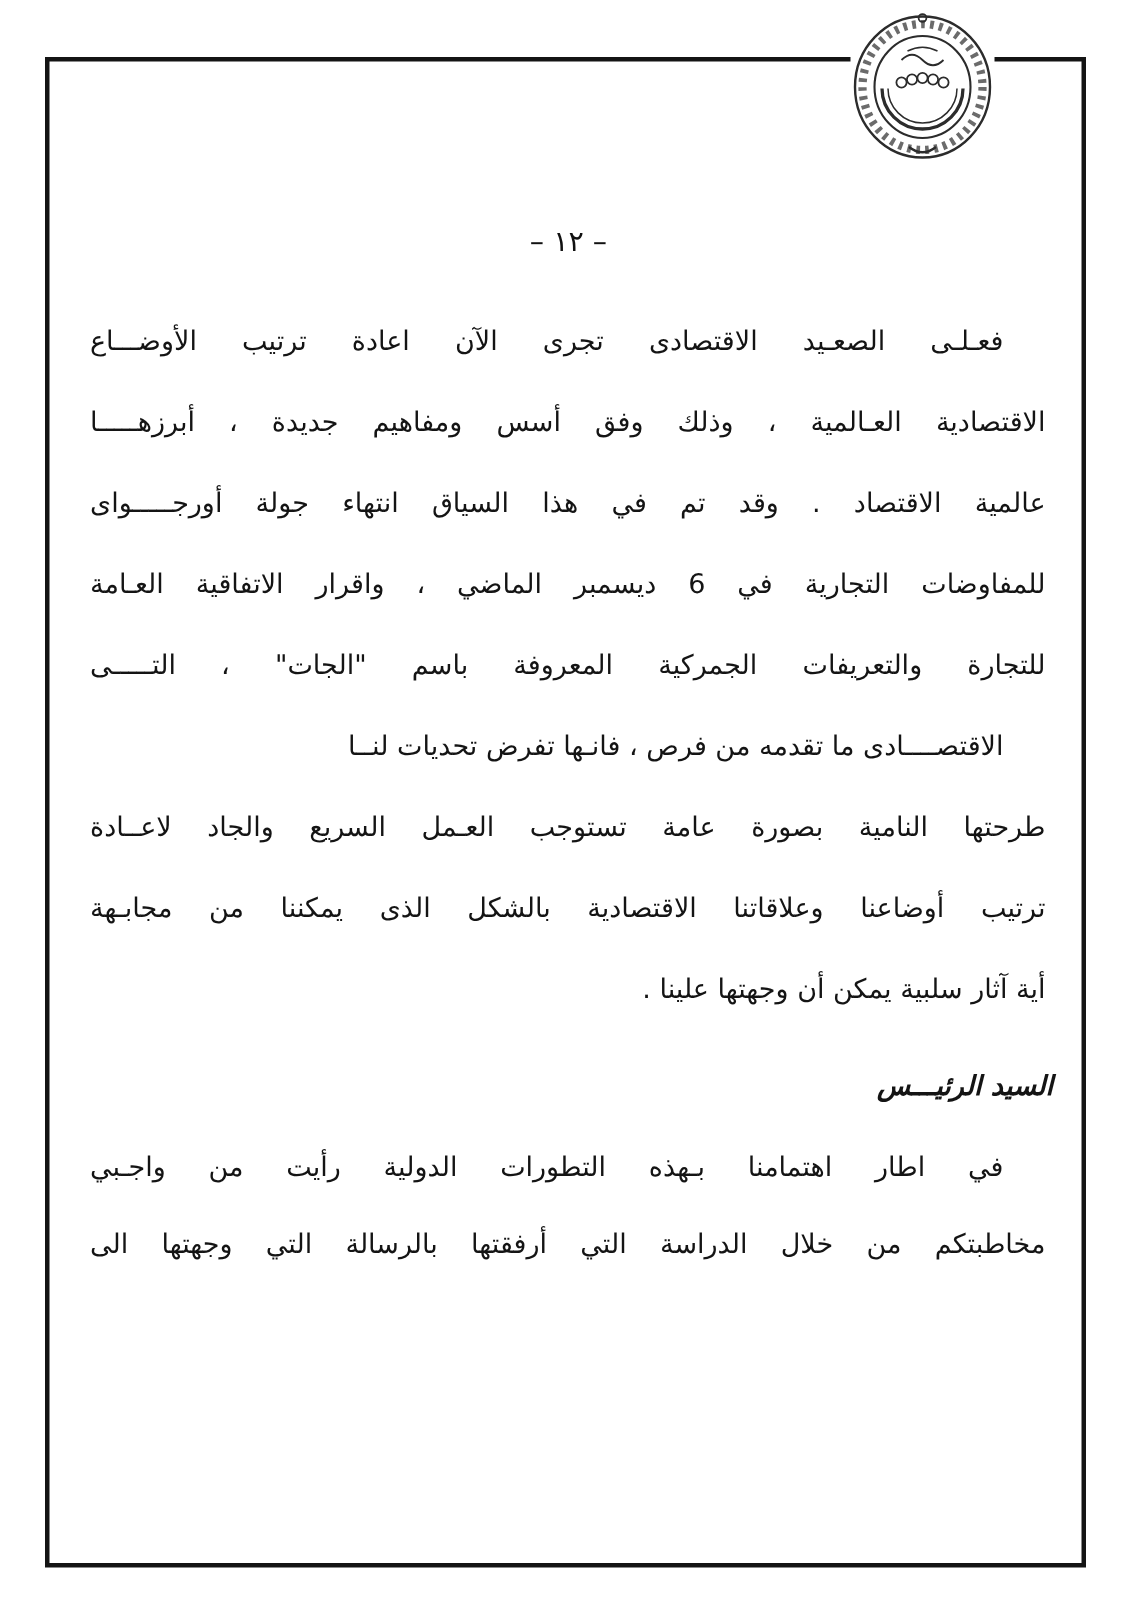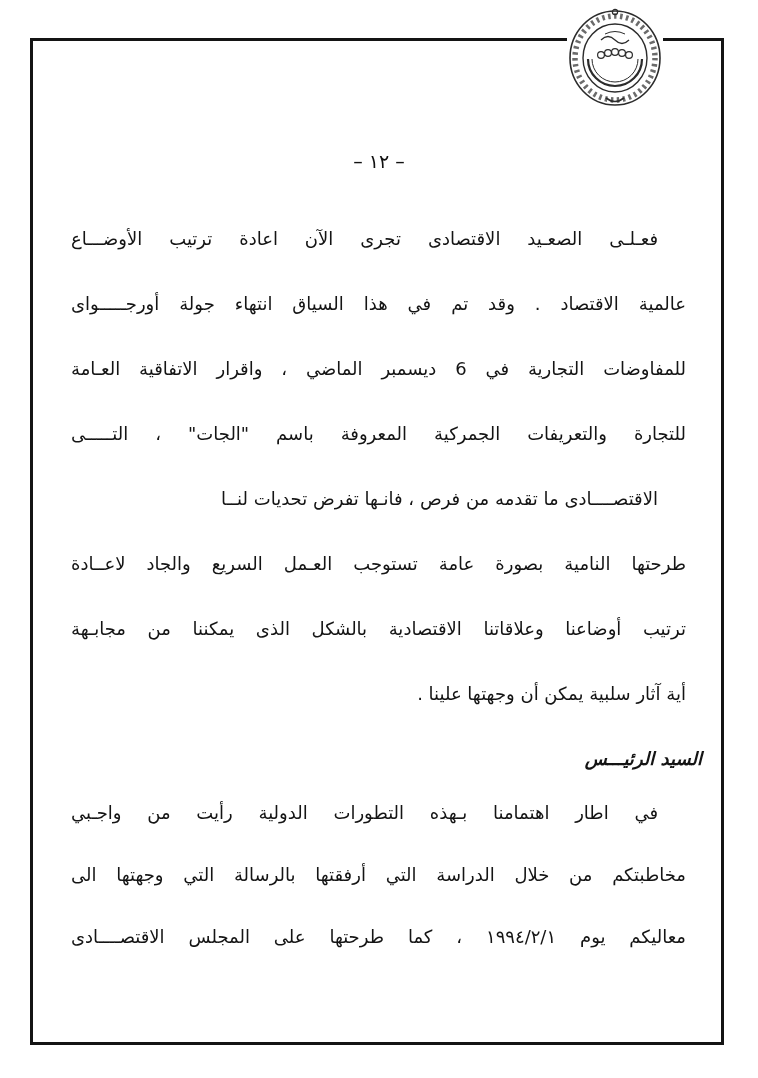--- a/index.html
+++ b/index.html
@@ -46,21 +46,21 @@
     position: absolute;
     left: 55px;
     right: 56px;
     top: 198px;
     direction: rtl;
     font-size: 18px;
     color: #141414;
   }
   .para { margin: 0; }
   .para p {
-    margin: 16px;
+    margin: 5px;
     line-height: 49px;
     white-space: normal;
   }
   .para.p2 p { line-height: 46px; }
   .jline {
     text-align: justify;
     text-align-last: justify;
   }
   .rline {
     text-align: right;
@@ -104,32 +104,32 @@
       </g>
     </svg>
   </div>
 
   <div class="page-number">– ١٢ –</div>
 
   <div class="content">
 
     <div class="para p1">
       <p class="jline indent">فعـلـى الصعـيد الاقتصادى تجرى الآن اعادة ترتيب الأوضـــاع</p>
+      <p class="jline">الاقتصادية العـالمية ، وذلك وفق أسس ومفاهيم جديدة ، أبرزهـــــا</p>
       <p class="jline">عالمية الاقتصاد . وقد تم في هذا السياق انتهاء جولة أورجـــــواى</p>
       <p class="jline">للمفاوضات التجارية في 6 ديسمبر الماضي ، واقرار الاتفاقية العـامة</p>
       <p class="jline">للتجارة والتعريفات الجمركية المعروفة باسم "الجات" ،  التـــــى</p>
       <p class="rline indent">الاقتصــــادى   ما تقدمه من فرص ،  فانـها  تفرض تحديات لنــا</p>
       <p class="jline">طرحتها النامية بصورة عامة   تستوجب العـمل السريع والجاد  لاعــادة</p>
       <p class="jline">ترتيب أوضاعنا  وعلاقاتنا الاقتصادية بالشكل الذى  يمكننا  من مجابـهة</p>
       <p class="rline">أية آثار سلبية يمكن أن وجهتها علينا .</p>
     </div>
 
     <h2 class="heading">السيد الرئيـــس</h2>
 
     <div class="para p2">
       <p class="jline indent">في اطار اهتمامنا  بـهذه التطورات الدولية رأيت من واجـبي</p>
       <p class="jline">مخاطبتكم من خلال الدراسة التي أرفقتها  بالرسالة التي وجهتها الى</p>
-      <p class="jline">معاليكم يوم ١٩٩٤/٢/١ ،  كما طرحتها  على المجلس الاقتصــــادى</p>
     </div>
 
   </div>
 
 </div>
 
 </body></html>

